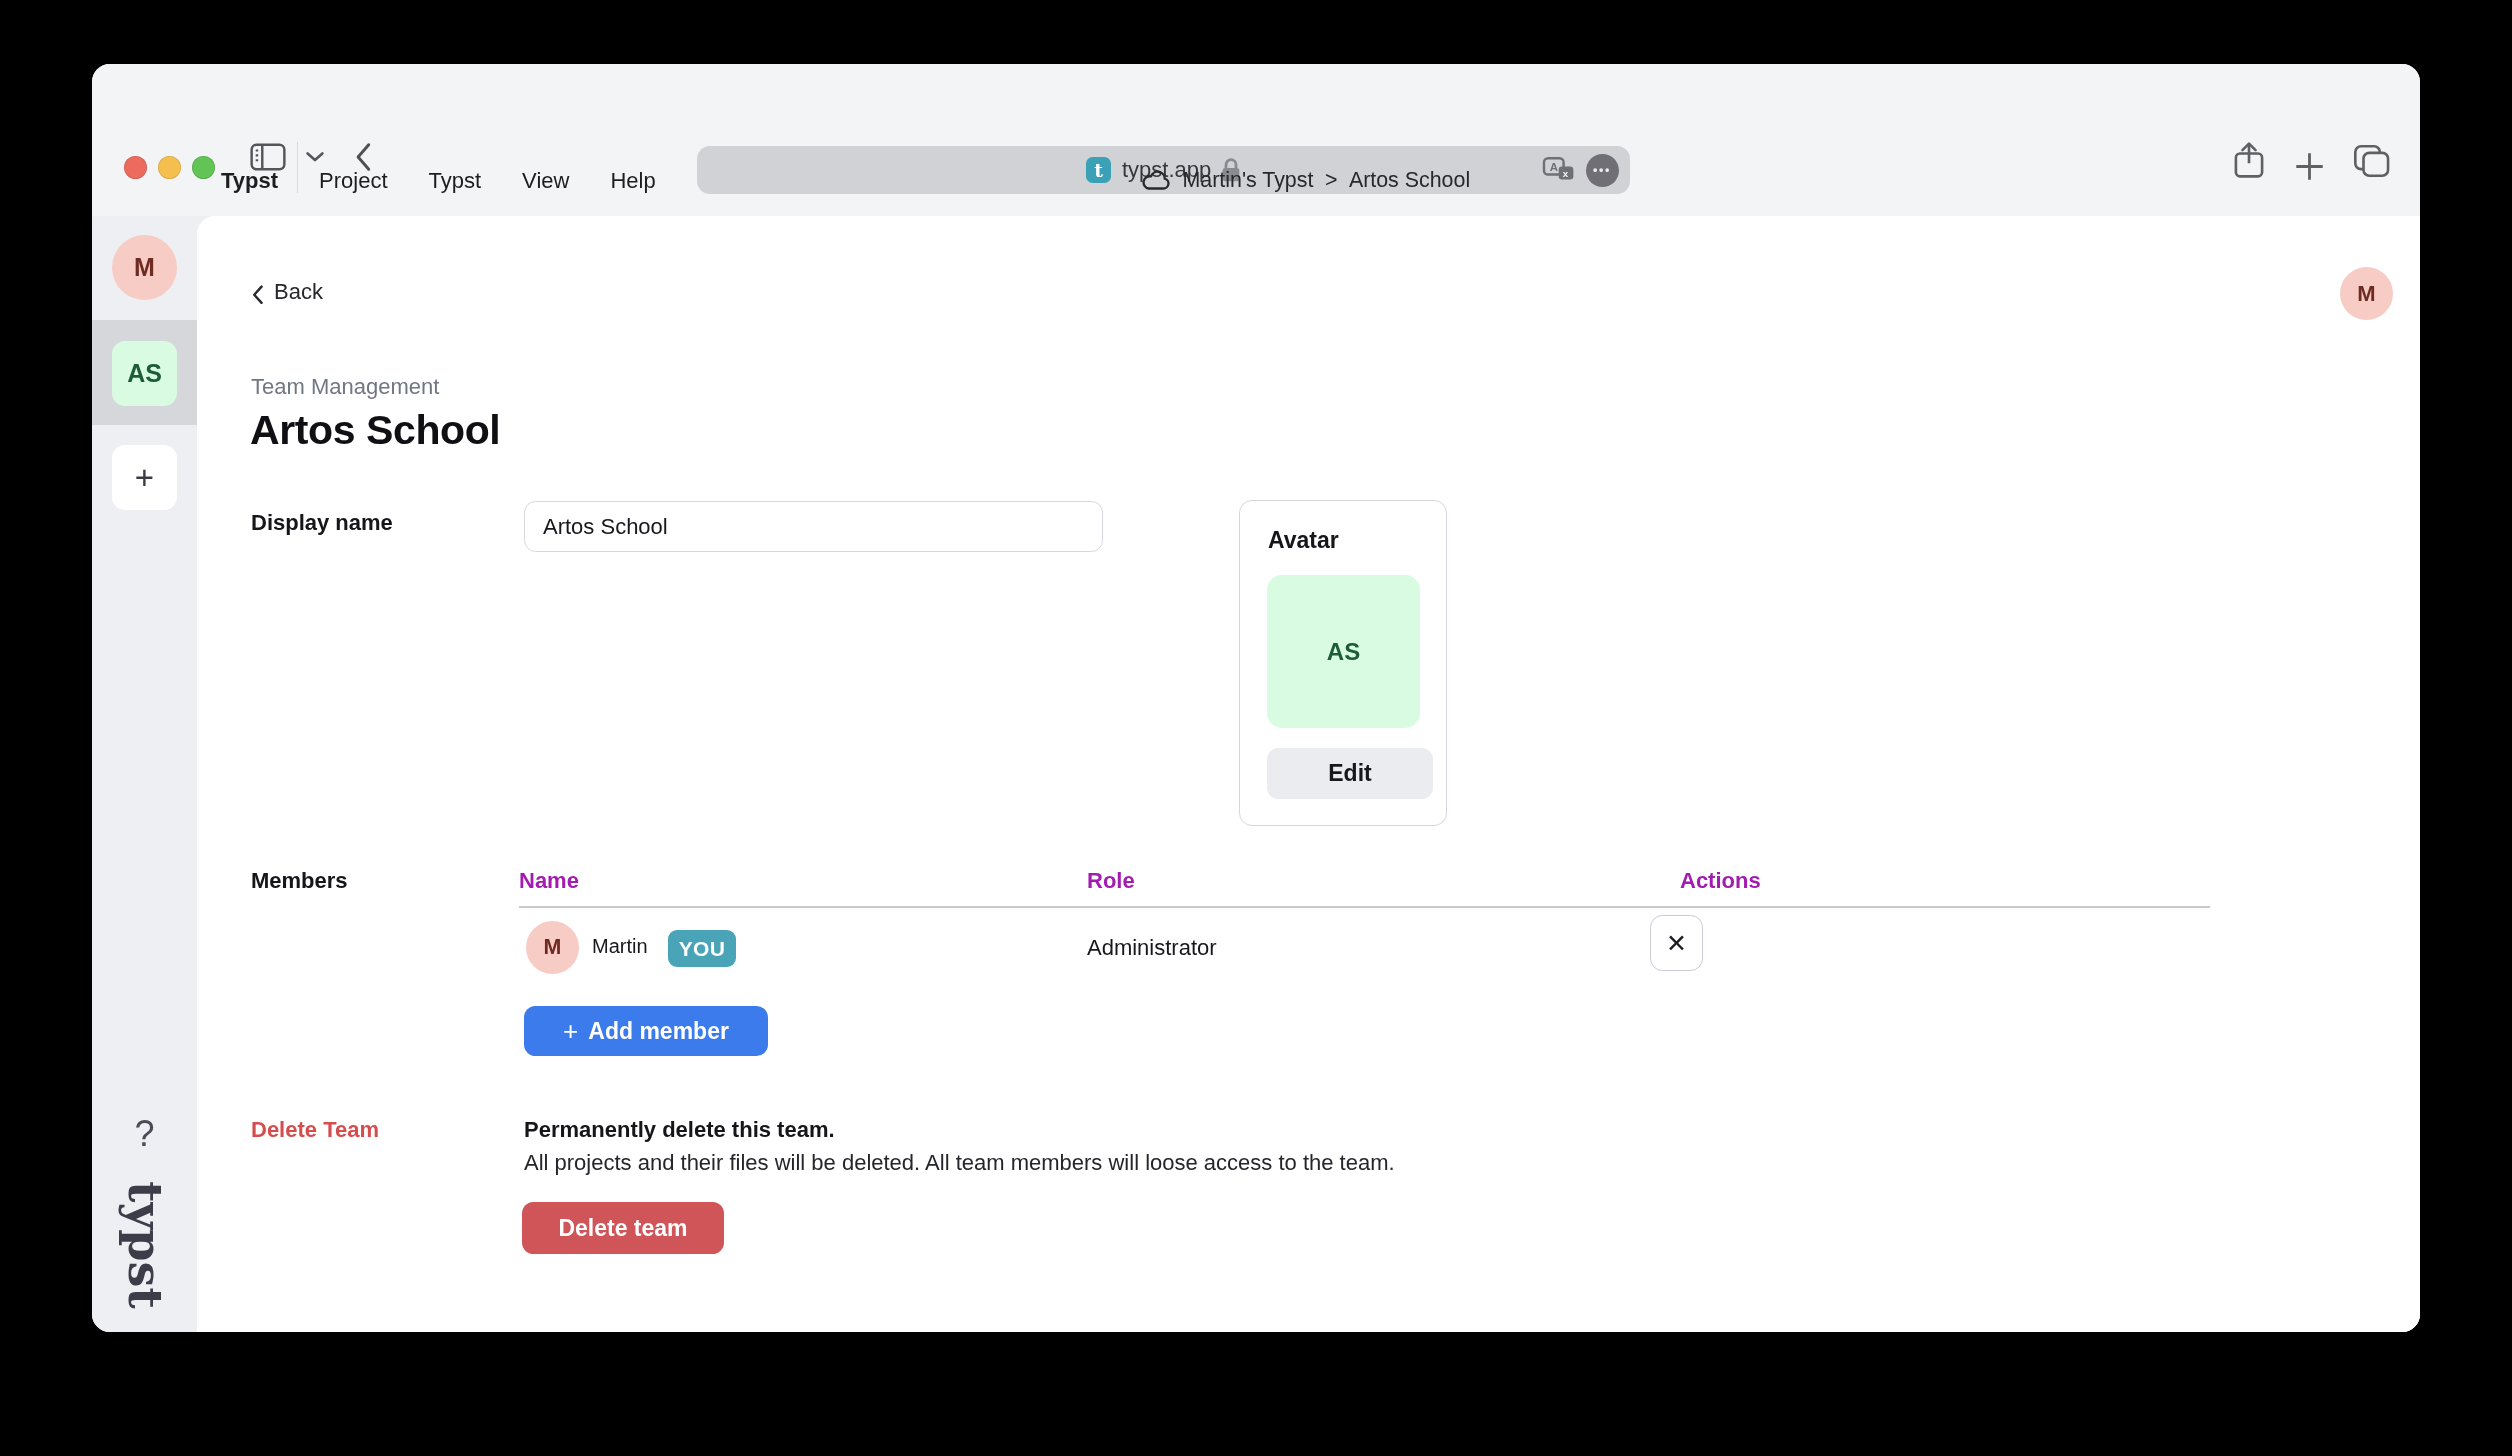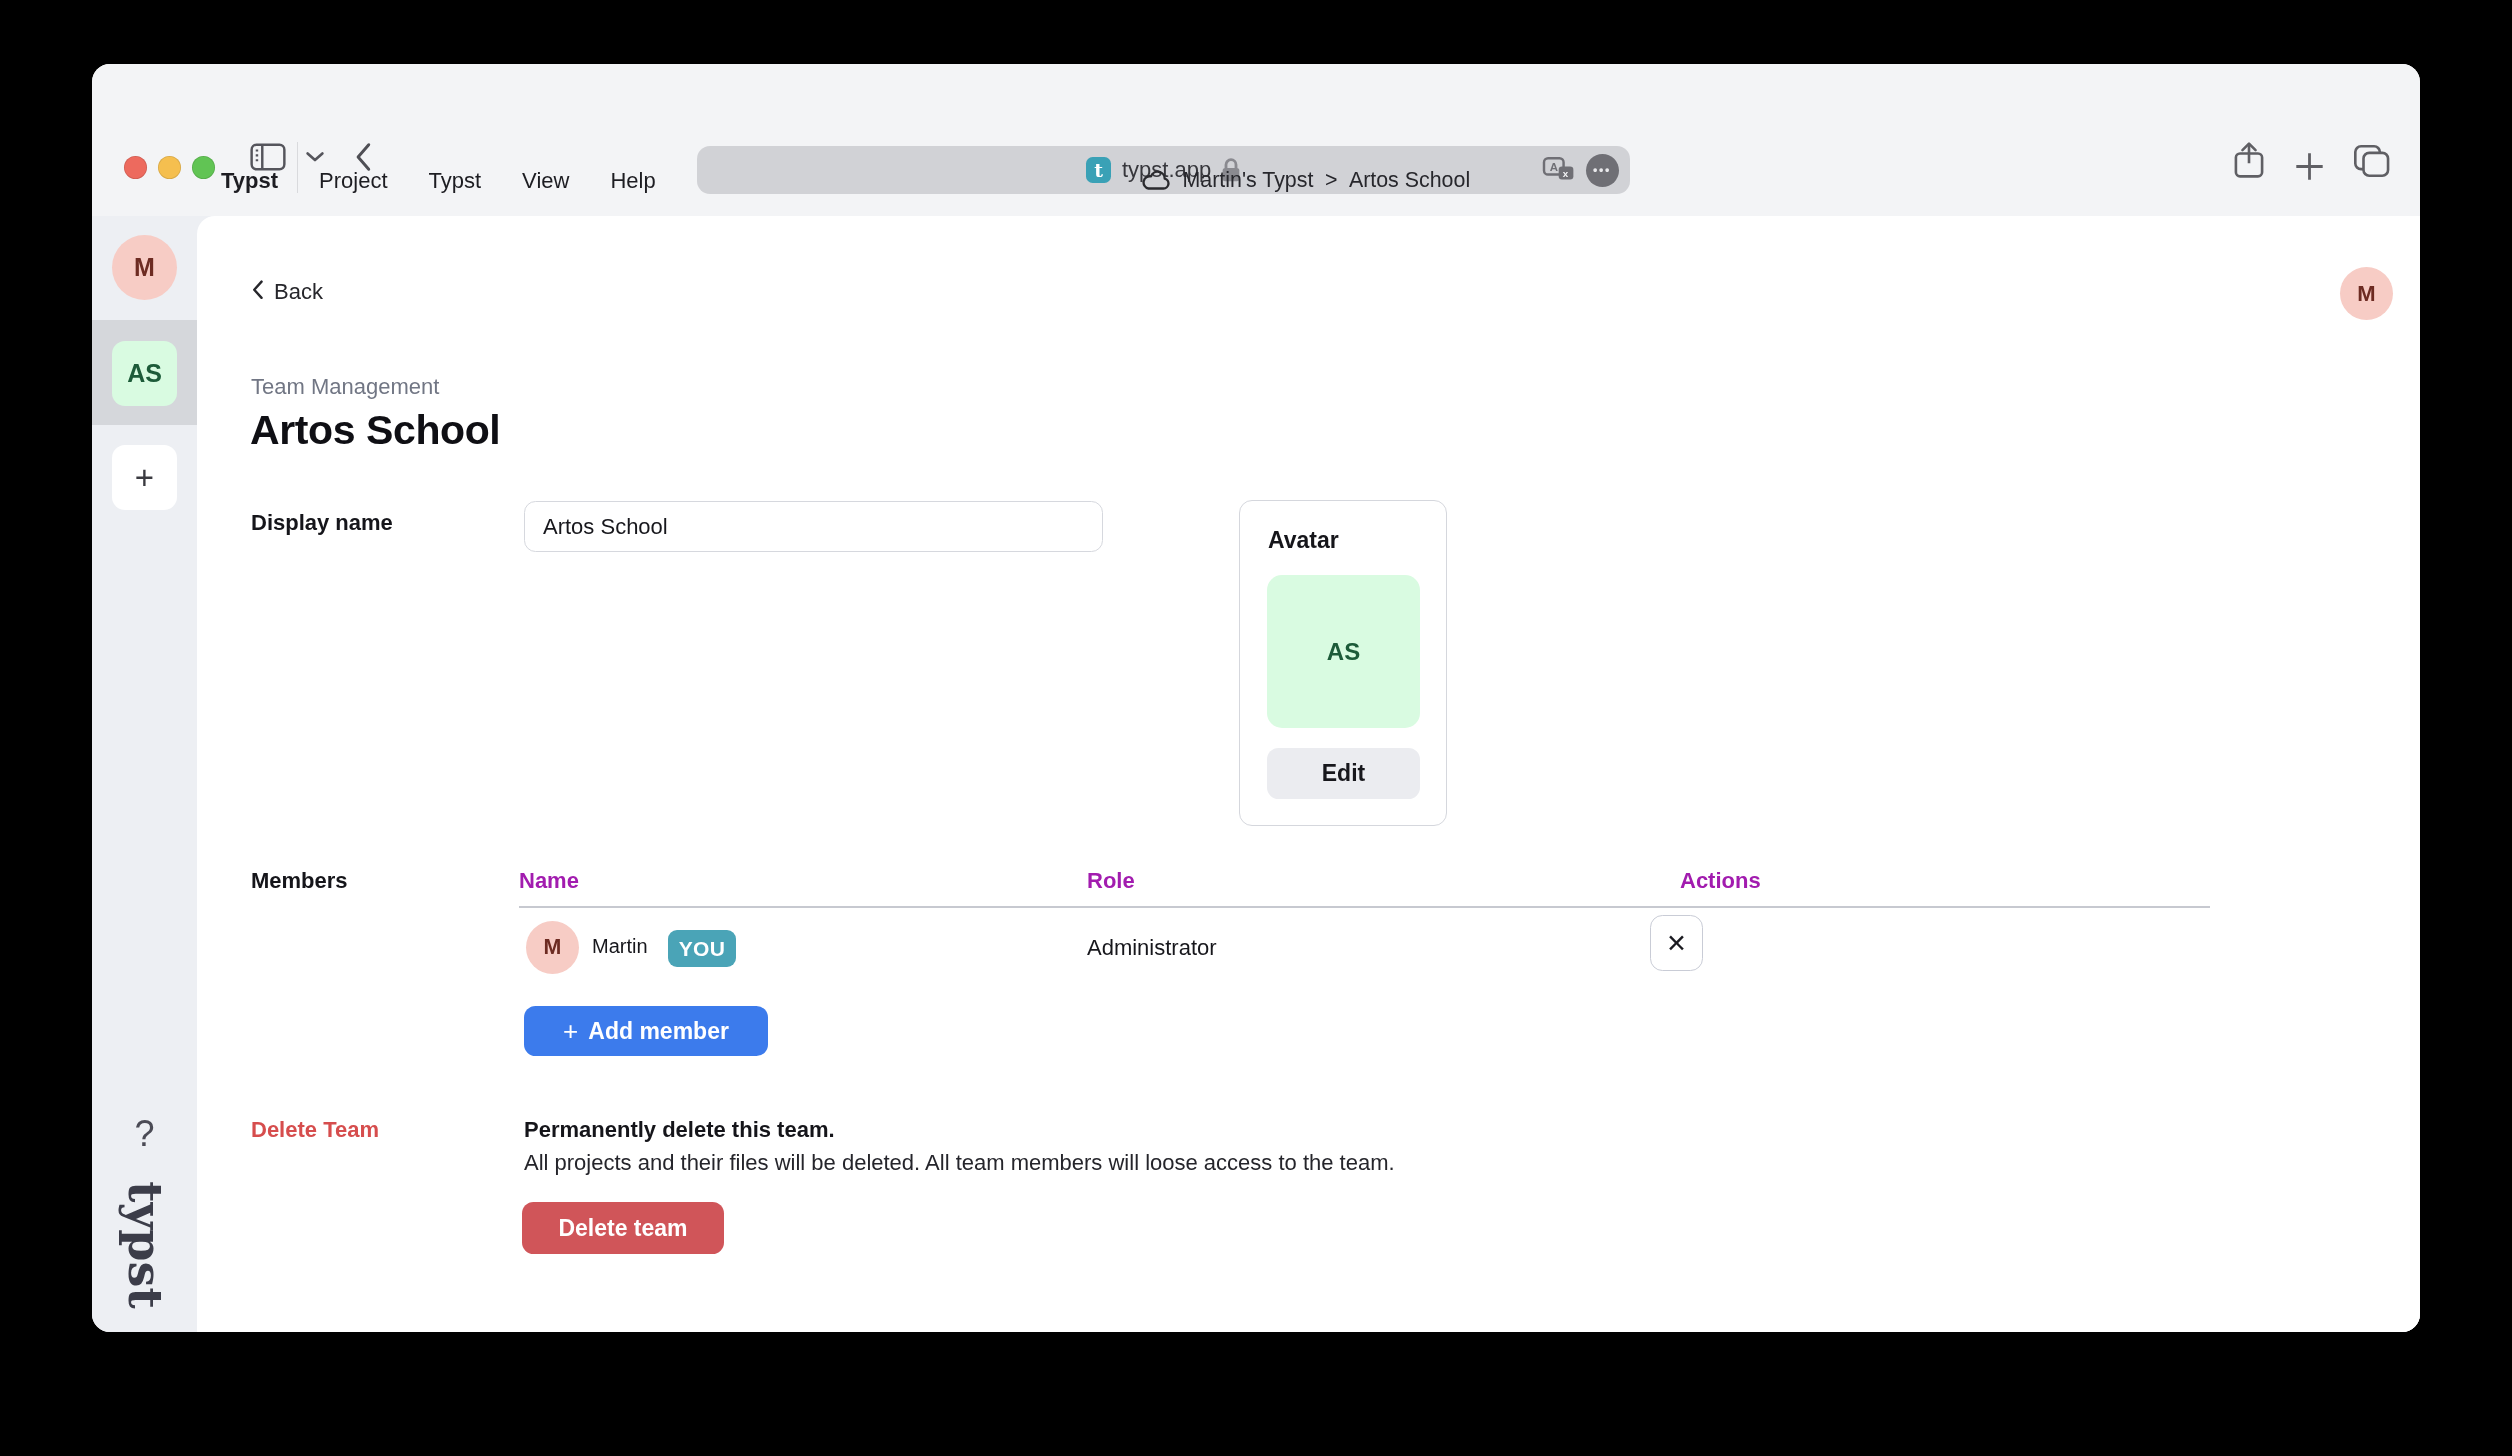--- a/index.html
+++ b/index.html
@@ -46,42 +46,42 @@
   .sb-band { position:absolute; left:0; top:104px; width:105px; height:105px; background:#d5d7db; }
   .sb-team { top:125px; border-radius:13px; background:#d9fbe1; color:#1d5b39; }
   .sb-add  { top:229px; border-radius:13px; background:#fff; color:#3a3a40; font-size:33px; font-weight:400; }
   .sb-help { position:absolute; left:0; width:105px; top:897px; text-align:center;
              font-size:36px; color:#4b4b55; }
   .sb-logo { position:absolute; left:50%; top:1029px; transform:translate(-50%,-50%) rotate(90deg);
              font-family:"DejaVu Serif", serif; font-weight:bold; font-size:46px; color:#3c3d49; }
 
   .main { flex:1; background:#fff; border-top-left-radius:18px; position:relative; }
 
-  .back { position:absolute; left:54px; top:63px; display:flex; align-items:flex-start; gap:10px;
+  .back { position:absolute; left:54px; top:63px; display:flex; align-items:flex-end; gap:10px;
           font-size:22px; color:#26262b; cursor:default; }
   .user-avatar { position:absolute; left:2143px; top:51px; width:53px; height:53px; border-radius:50%;
                  background:#f7ccc5; color:#6d2b22; font-weight:bold; font-size:22px;
                  display:flex; align-items:center; justify-content:center; }
   .eyebrow { position:absolute; left:54px; top:158px; font-size:22px; color:#717684; }
   .page-title { position:absolute; left:53px; top:191px; font-size:41px; font-weight:bold;
                 color:#0f0f14; letter-spacing:-0.4px; }
 
   .field-label { position:absolute; left:54px; font-size:22px; font-weight:bold; color:#15151a; }
   .dn-label { top:294px; }
   .dn-input { position:absolute; left:327px; top:285px; width:579px; height:51px;
               border:1.6px solid #d6d8de; border-radius:11.5px; font-size:22px; color:#17171c;
               padding:0 18px; background:#fff; font-family:"Liberation Sans", sans-serif; }
 
   .avatar-card { position:absolute; left:1042px; top:284px; width:208px; height:326px;
                  border:1.6px solid #d5d7dd; border-radius:13px; background:#fff; }
   .ac-title { position:absolute; left:28px; top:26px; font-size:23px; font-weight:bold; color:#15151a;text-align:center; }
   .ac-square { position:absolute; left:27px; top:74px; width:153px; height:153px; border-radius:15px;
                background:#d9fbe1; color:#1d5b39; font-weight:bold; font-size:24px;
                display:flex; align-items:center; justify-content:center; }
-  .ac-edit { position:absolute; left:27px; top:247px; width:153px; height:51px; border-radius:11.5px;
+  .ac-edit { position:absolute; left:27px; top:247px; width:166px; height:51px; border-radius:11.5px;
              background:#ebecf0; border:none; font-size:23px; font-weight:bold; color:#17171c;
              font-family:"Liberation Sans", sans-serif; }
 
   .members-label { top:652px; }
   .col-header { position:absolute; top:652px; font-size:22px; font-weight:bold; color:#a21caf; }
   .col-name { left:322px; } .col-role { left:890px; } .col-actions { left:1454px;margin-left:29px; }
   .table-line { position:absolute; left:322px; top:690px; width:1691px; height:1.6px; background:#c7c9d0; }
 
   .row-avatar { position:absolute; left:329px; top:705px; width:53px; height:53px; border-radius:50%;
                 background:#f7ccc5; color:#6d2b22; font-weight:bold; font-size:21.4px;

